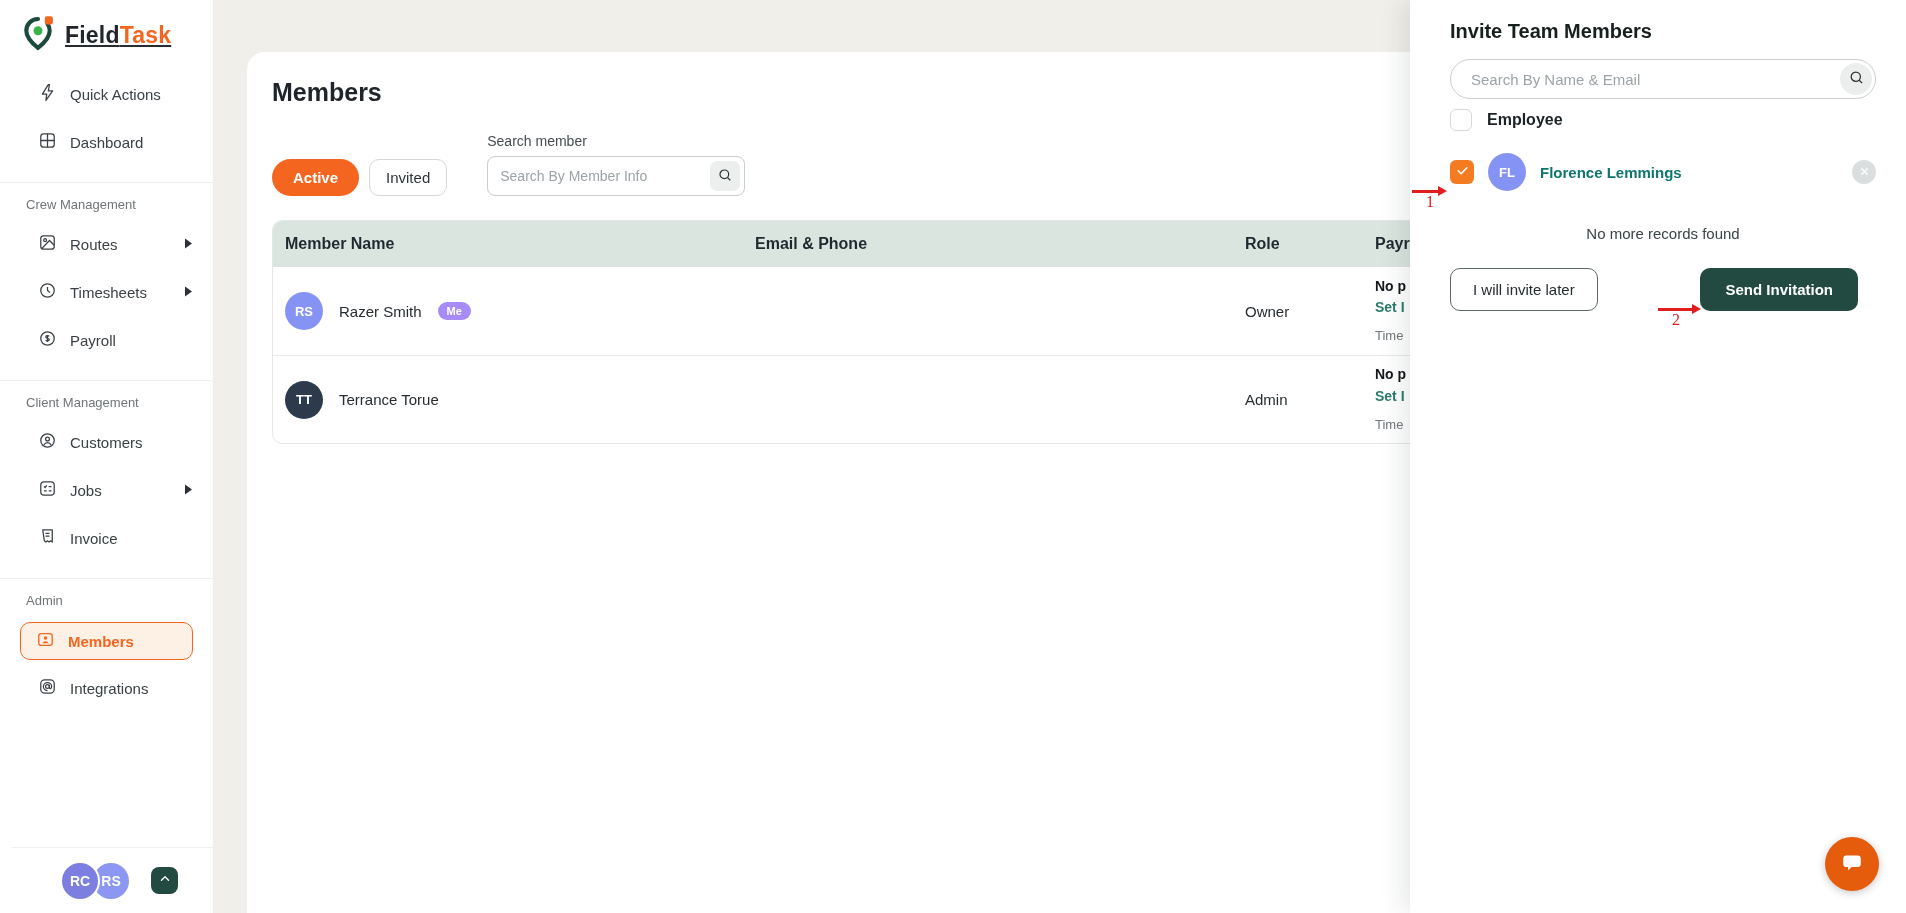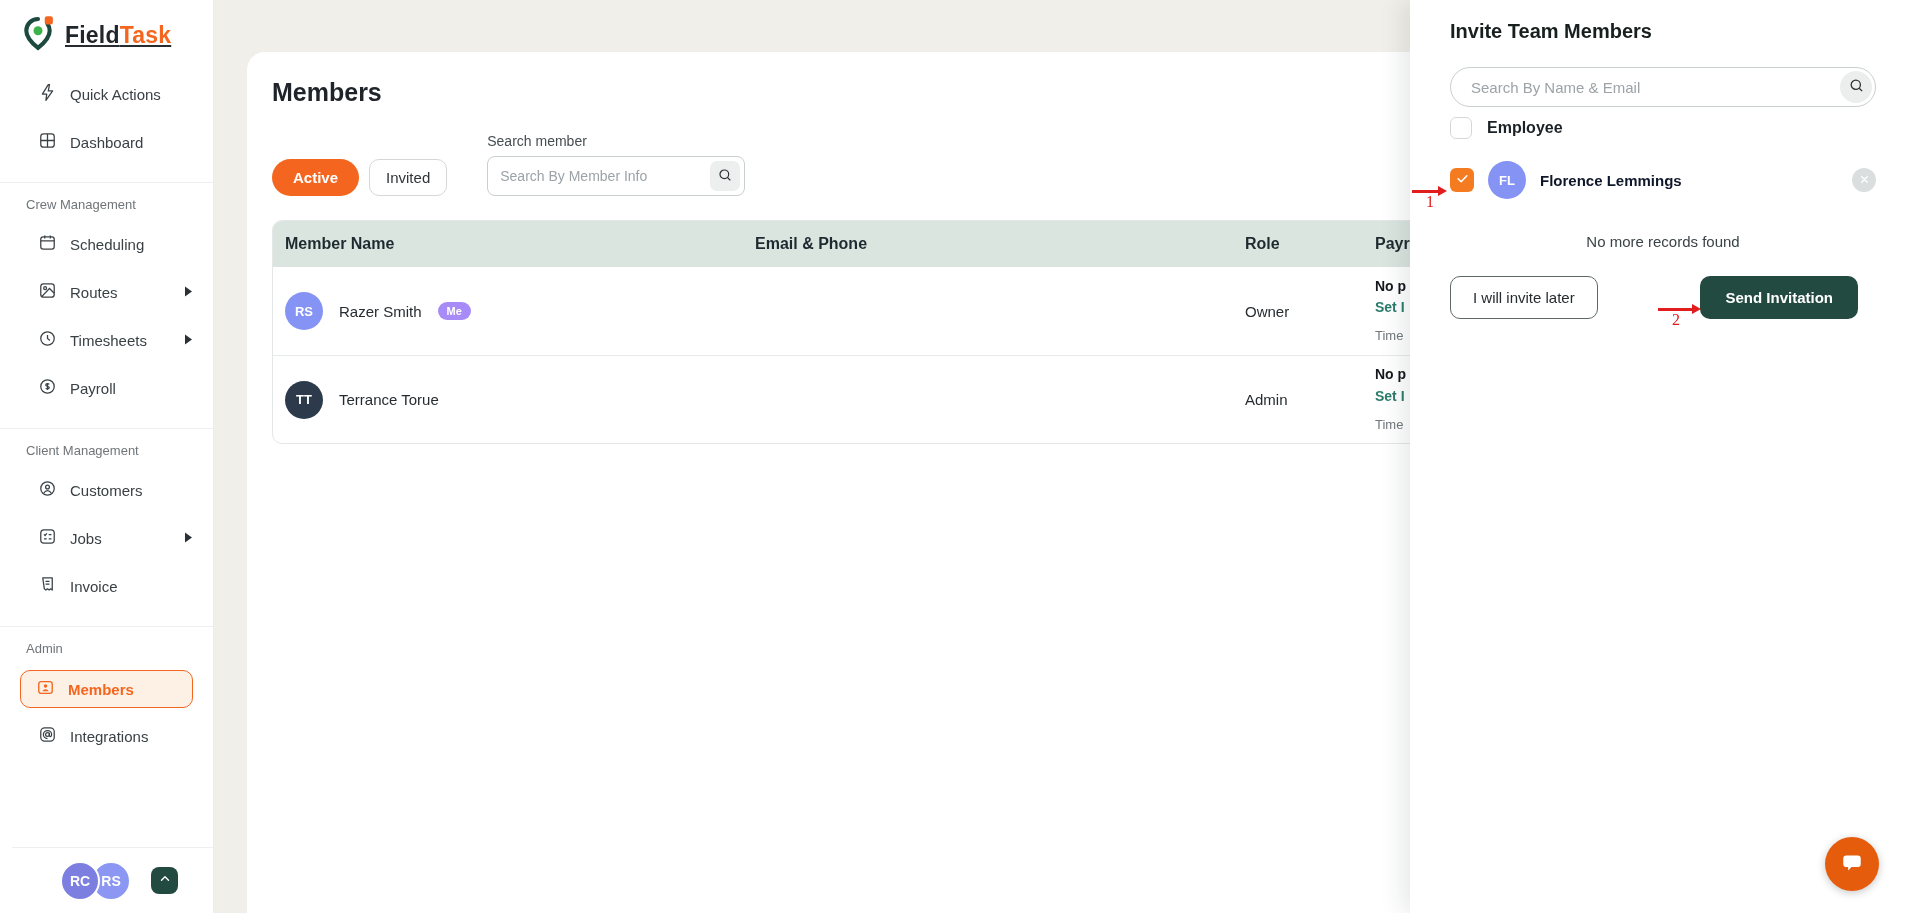--- a/index.html
+++ b/index.html
@@ -67,33 +67,33 @@
   .cell { padding-left:12px; }
   .pay-cell { padding-left:12px; white-space:nowrap; overflow:hidden; line-height:1.55; }
   .pay-strong { font-weight:700; color:#15191D; font-size:14px; }
   .pay-link { color:#2B7C6C; font-weight:600; font-size:14px; cursor:pointer; }
   .pay-muted { color:#71787C; font-size:13px; margin-top:7px; }
 
   
   .invite-panel { position:absolute; top:0; right:0; width:496px; height:100%; background:#fff;
     z-index:20; box-shadow:-8px 0 22px rgba(30,40,40,.10); padding:20px 30px 0 40px; }
   .panel-title { font-size:20px; font-weight:700; color:#17201E; }
-  .pill-wrap { position:relative; margin-top:24px; height:24px; }
+  .pill-wrap { position:relative; margin-top:16px; height:24px; }
   .pill-wrap input { width:100%; height:40px; border:1px solid #C9CECF; border-radius:20px;
     padding:0 48px 0 20px; font-size:15px; color:#333; font-family:inherit; outline:none; }
   .circle-search-btn { position:absolute; right:4px; top:4px; width:32px; height:32px;
     border-radius:50%; background:#ECEEEE; border:none; display:grid; place-items:center; cursor:pointer; }
   .employee-row { margin-top:26px; display:flex; align-items:center; gap:15px; }
   .checkbox-empty { width:22px; height:22px; border:1.5px solid #D5D9DA; border-radius:6px;
     background:#fff; cursor:pointer; }
   .employee-label { font-size:16px; font-weight:700; color:#1A2226; }
   .member-row { margin-top:22px; display:flex; align-items:center; gap:14px; }
   .checkbox-checked { width:24px; height:24px; background:#F47B20; border:none; border-radius:6px;
     display:grid; place-items:center; cursor:pointer; }
-  .member-name { font-size:15px; font-weight:600; color:#0f172a; }
+  .member-name { font-size:15px; font-weight:600; color:#0f766e; }
   .close-circle { margin-left:auto; width:24px; height:24px; border-radius:50%; background:#DBDEDF;
     border:none; display:grid; place-items:center; cursor:pointer; }
   .empty-text { margin-top:34px; text-align:center; font-size:15px; color:#3A4347; }
   .panel-buttons { margin-top:26px; display:flex; justify-content:space-between; align-items:center;
     padding-right:18px; }
   .later-btn { background:#fff; border:1px solid #5E6868; border-radius:10px; padding:12px 22px;
     font-size:15px; color:#252C30; font-family:inherit; cursor:pointer; }
   .send-btn { background:#234A40; border:none; border-radius:10px; padding:13px 25px;
     font-size:15px; font-weight:700; color:#fff; font-family:inherit; cursor:pointer; }
 
@@ -137,27 +137,20 @@
           </svg></span>
       <span>Dashboard</span>
     </div>
   </div>
 
   <div class="divider"></div>
   <div class="section-title">Crew Management</div>
 
   <div class="side-item">
     <span><svg width="19" height="19" viewBox="0 0 24 24" fill="none" stroke="#3A4145" stroke-width="1.6">
-          <rect x="3.5" y="5" width="17" height="15.5" rx="3"></rect>
-          <path d="M3.5 10h17M8.5 3v4M15.5 3v4"></path>
-        </svg></span>
-    <span>Scheduling</span>
-  </div>
-  <div class="side-item">
-    <span><svg width="19" height="19" viewBox="0 0 24 24" fill="none" stroke="#3A4145" stroke-width="1.6">
           <rect x="3.5" y="3.5" width="17" height="17" rx="3.5"></rect>
           <circle cx="9" cy="9" r="1.8"></circle>
           <path d="M5 19.5 14.5 9.5l6 6"></path>
         </svg></span>
     <span>Routes</span>
     <span class="chev-right"><svg width="10" height="12" viewBox="0 0 10 12">
           <polygon points="2,1 9,6 2,11" fill="#2B3134"></polygon>
         </svg></span>
   </div>
   <div class="side-item">

